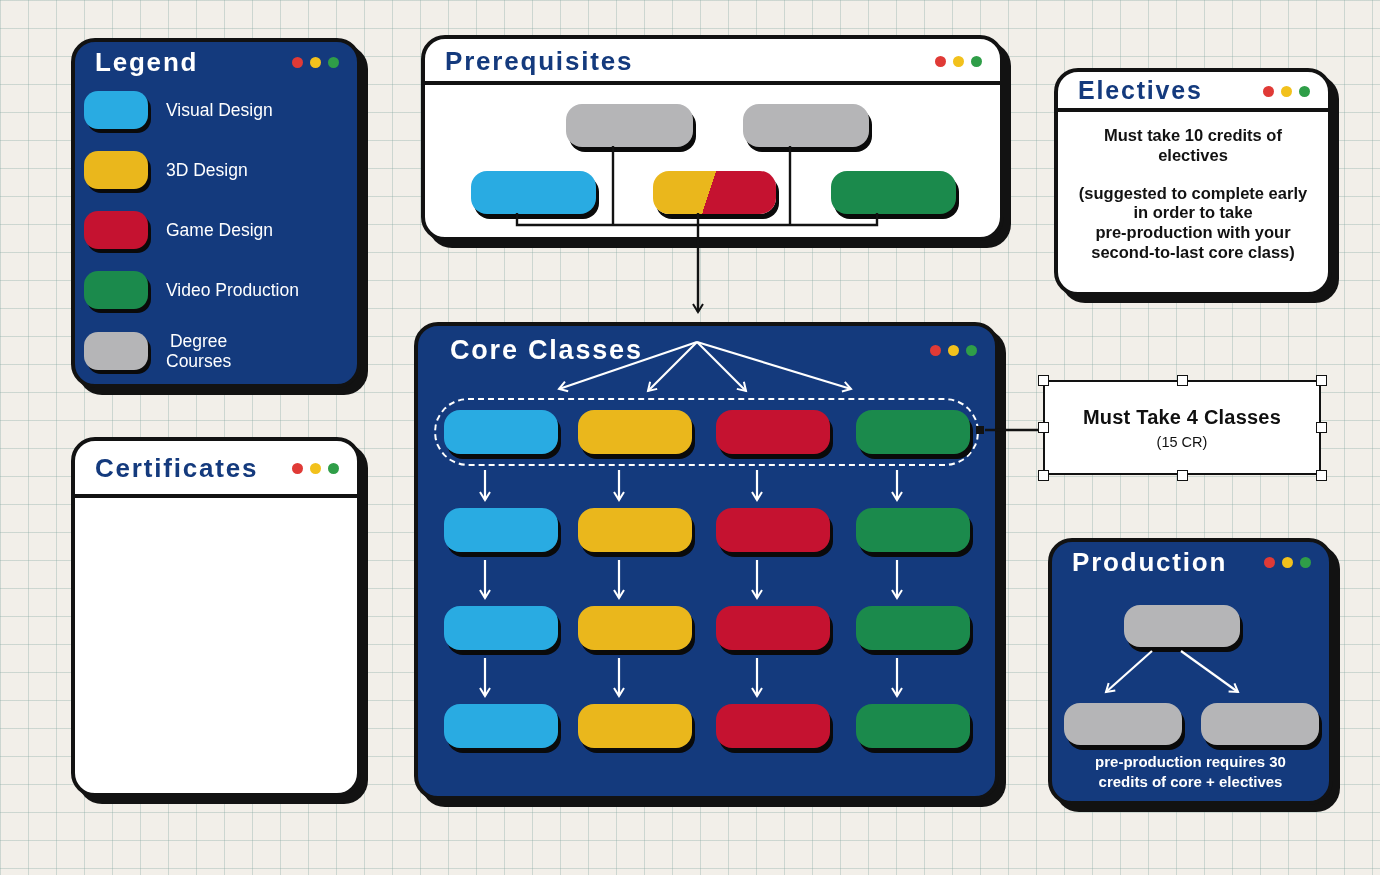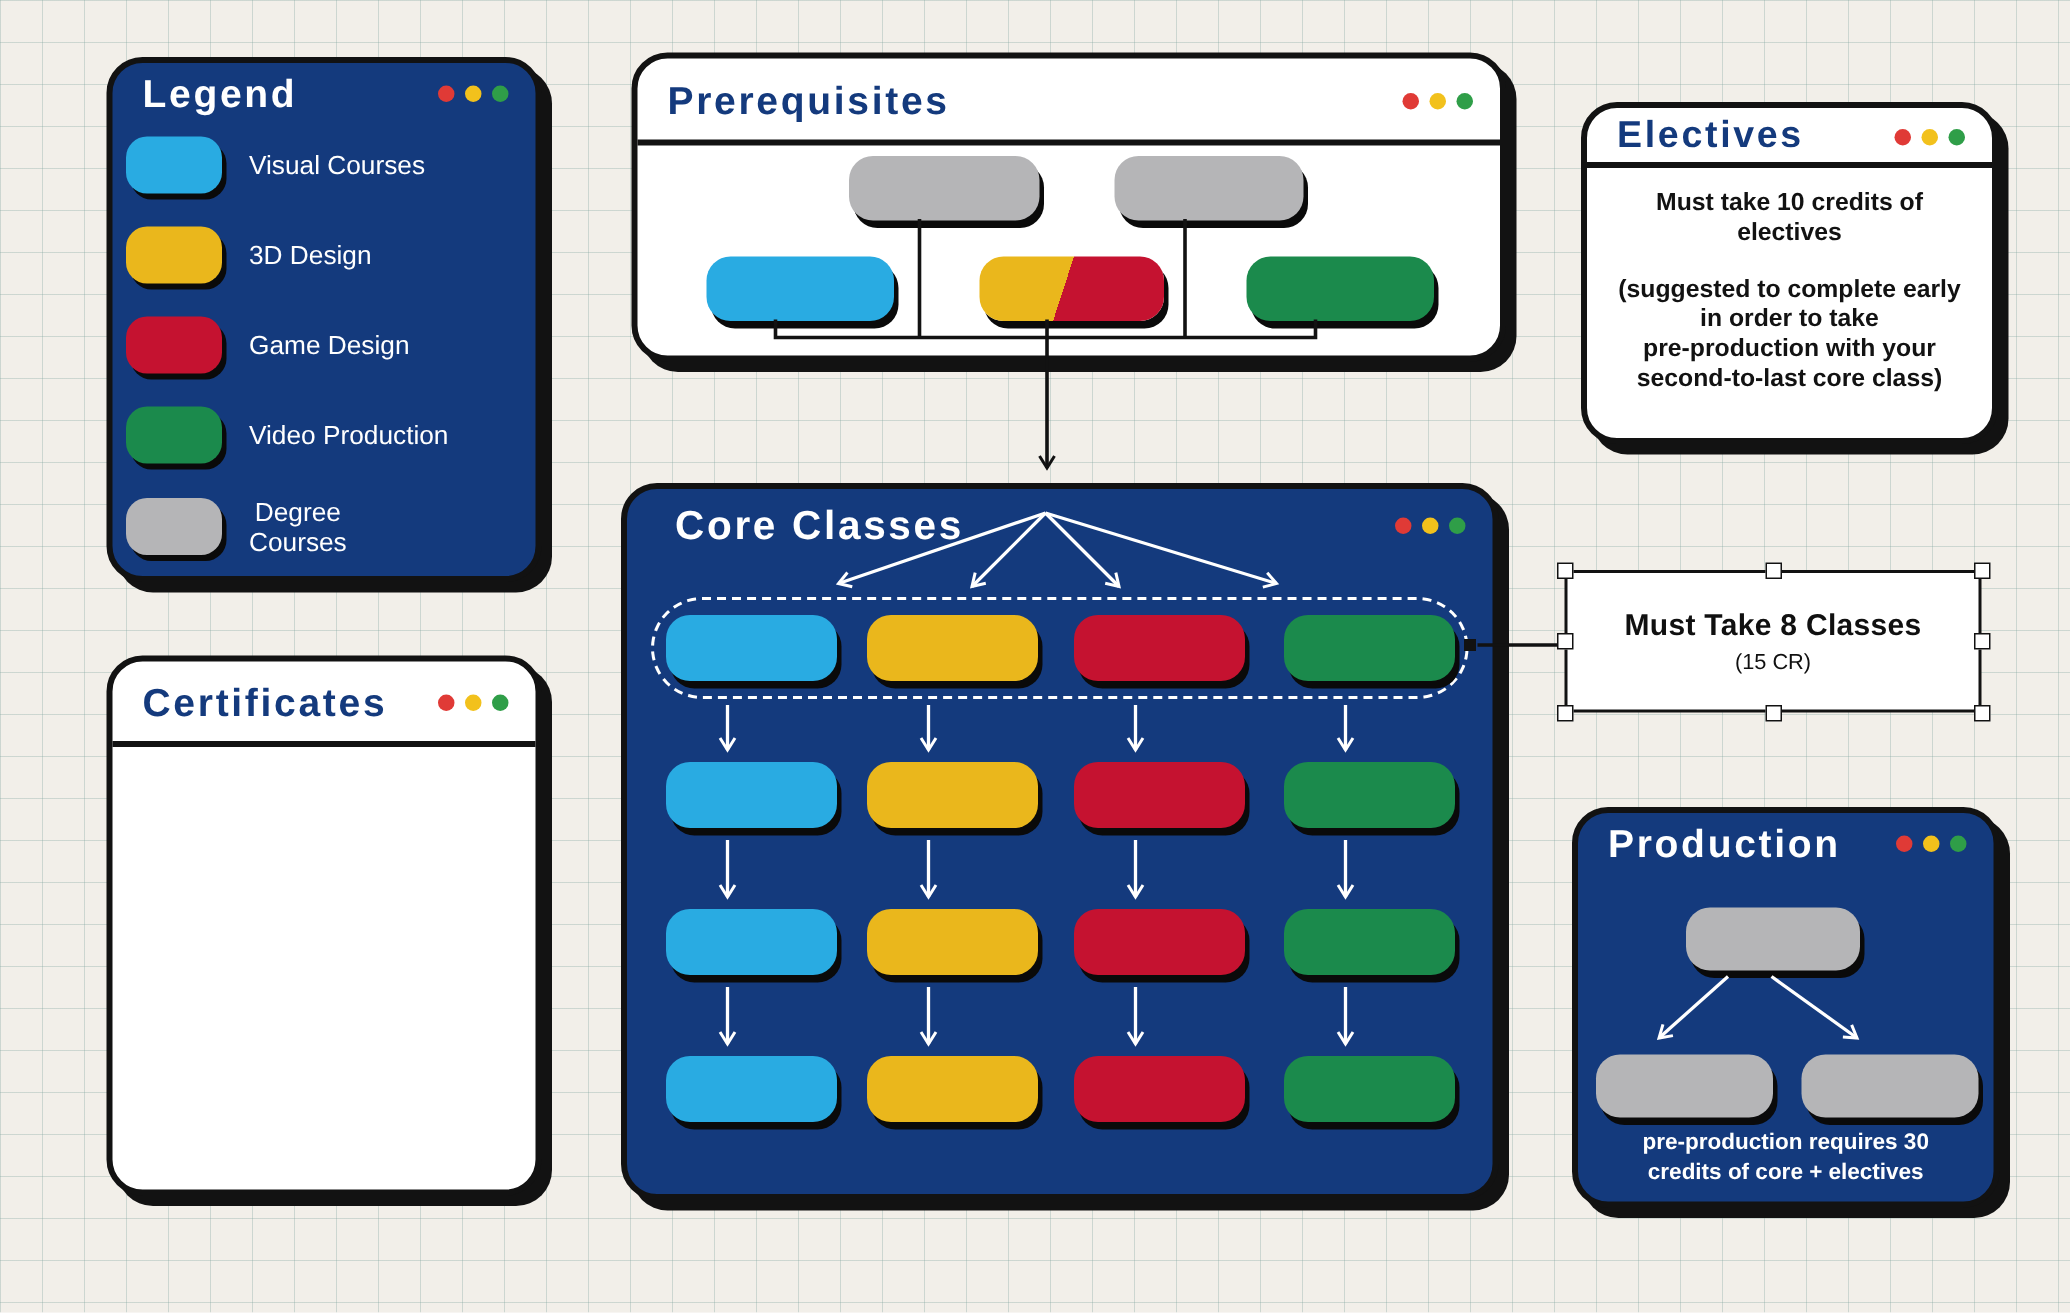--- a/index.html
+++ b/index.html
@@ -72,21 +72,21 @@
       <span class="title t-white">Legend</span>
       <span class="dots">
         <i class="dot dot-r"></i>
         <i class="dot dot-y"></i>
         <i class="dot dot-g"></i>
       </span>
     </div>
     <div class="legend-items">
       <div class="legend-row">
         <span class="swatch c-blue"></span>
-        <span class="legend-label">Visual Courses</span>
+        <span class="legend-label">Visual Design</span>
       </div>
       <div class="legend-row">
         <span class="swatch c-yellow"></span>
         <span class="legend-label">3D Design</span>
       </div>
       <div class="legend-row">
         <span class="swatch c-red"></span>
         <span class="legend-label">Game Design</span>
       </div>
       <div class="legend-row">
@@ -95,21 +95,21 @@
       </div>
       <div class="legend-row center-label">
         <span class="swatch c-gray"></span>
         <span class="legend-label">Degree
 Courses</span>
       </div>
     </div>
   </section>
 
   <section class="win win-white" style="left:405px;top:35px;width:583px;height:206px;">
-    <div class="titlebar lined" style="height:58px;">
+    <div class="titlebar lined" style="height:46px;">
       <span class="title t-navy">Prerequisites</span>
       <span class="dots">
         <i class="dot dot-r"></i>
         <i class="dot dot-y"></i>
         <i class="dot dot-g"></i>
       </span>
     </div>
     <div class="pill c-gray" style="left:141px;top:65px;width:127px;height:43px;"></div>
     <div class="pill c-gray" style="left:318px;top:65px;width:126px;height:43px;"></div>
     <div class="pill c-blue" style="left:46px;top:132px;width:125px;height:43px;"></div>
@@ -189,21 +189,21 @@
       </span>
     </div>
     <div class="pill c-gray" style="left:72px;top:63px;width:116px;height:42px;"></div>
     <div class="pill c-gray" style="left:12px;top:161px;width:118px;height:42px;"></div>
     <div class="pill c-gray" style="left:149px;top:161px;width:118px;height:42px;"></div>
     <p class="production-caption">pre-production requires 30
 credits of core + electives</p>
   </section>
 
   <div class="note">
-    <span class="note-line1">Must Take 8 Classes</span>
+    <span class="note-line1">Must Take 4 Classes</span>
     <span class="note-line2">(15 CR)</span>
   </div>
   <i class="handle" style="left:1037.5px;top:374.5px;"></i>
   <i class="handle" style="left:1176.5px;top:374.5px;"></i>
   <i class="handle" style="left:1315.5px;top:374.5px;"></i>
   <i class="handle" style="left:1037.5px;top:421.5px;"></i>
   <i class="handle" style="left:1315.5px;top:421.5px;"></i>
   <i class="handle" style="left:1037.5px;top:469.5px;"></i>
   <i class="handle" style="left:1176.5px;top:469.5px;"></i>
   <i class="handle" style="left:1315.5px;top:469.5px;"></i>

